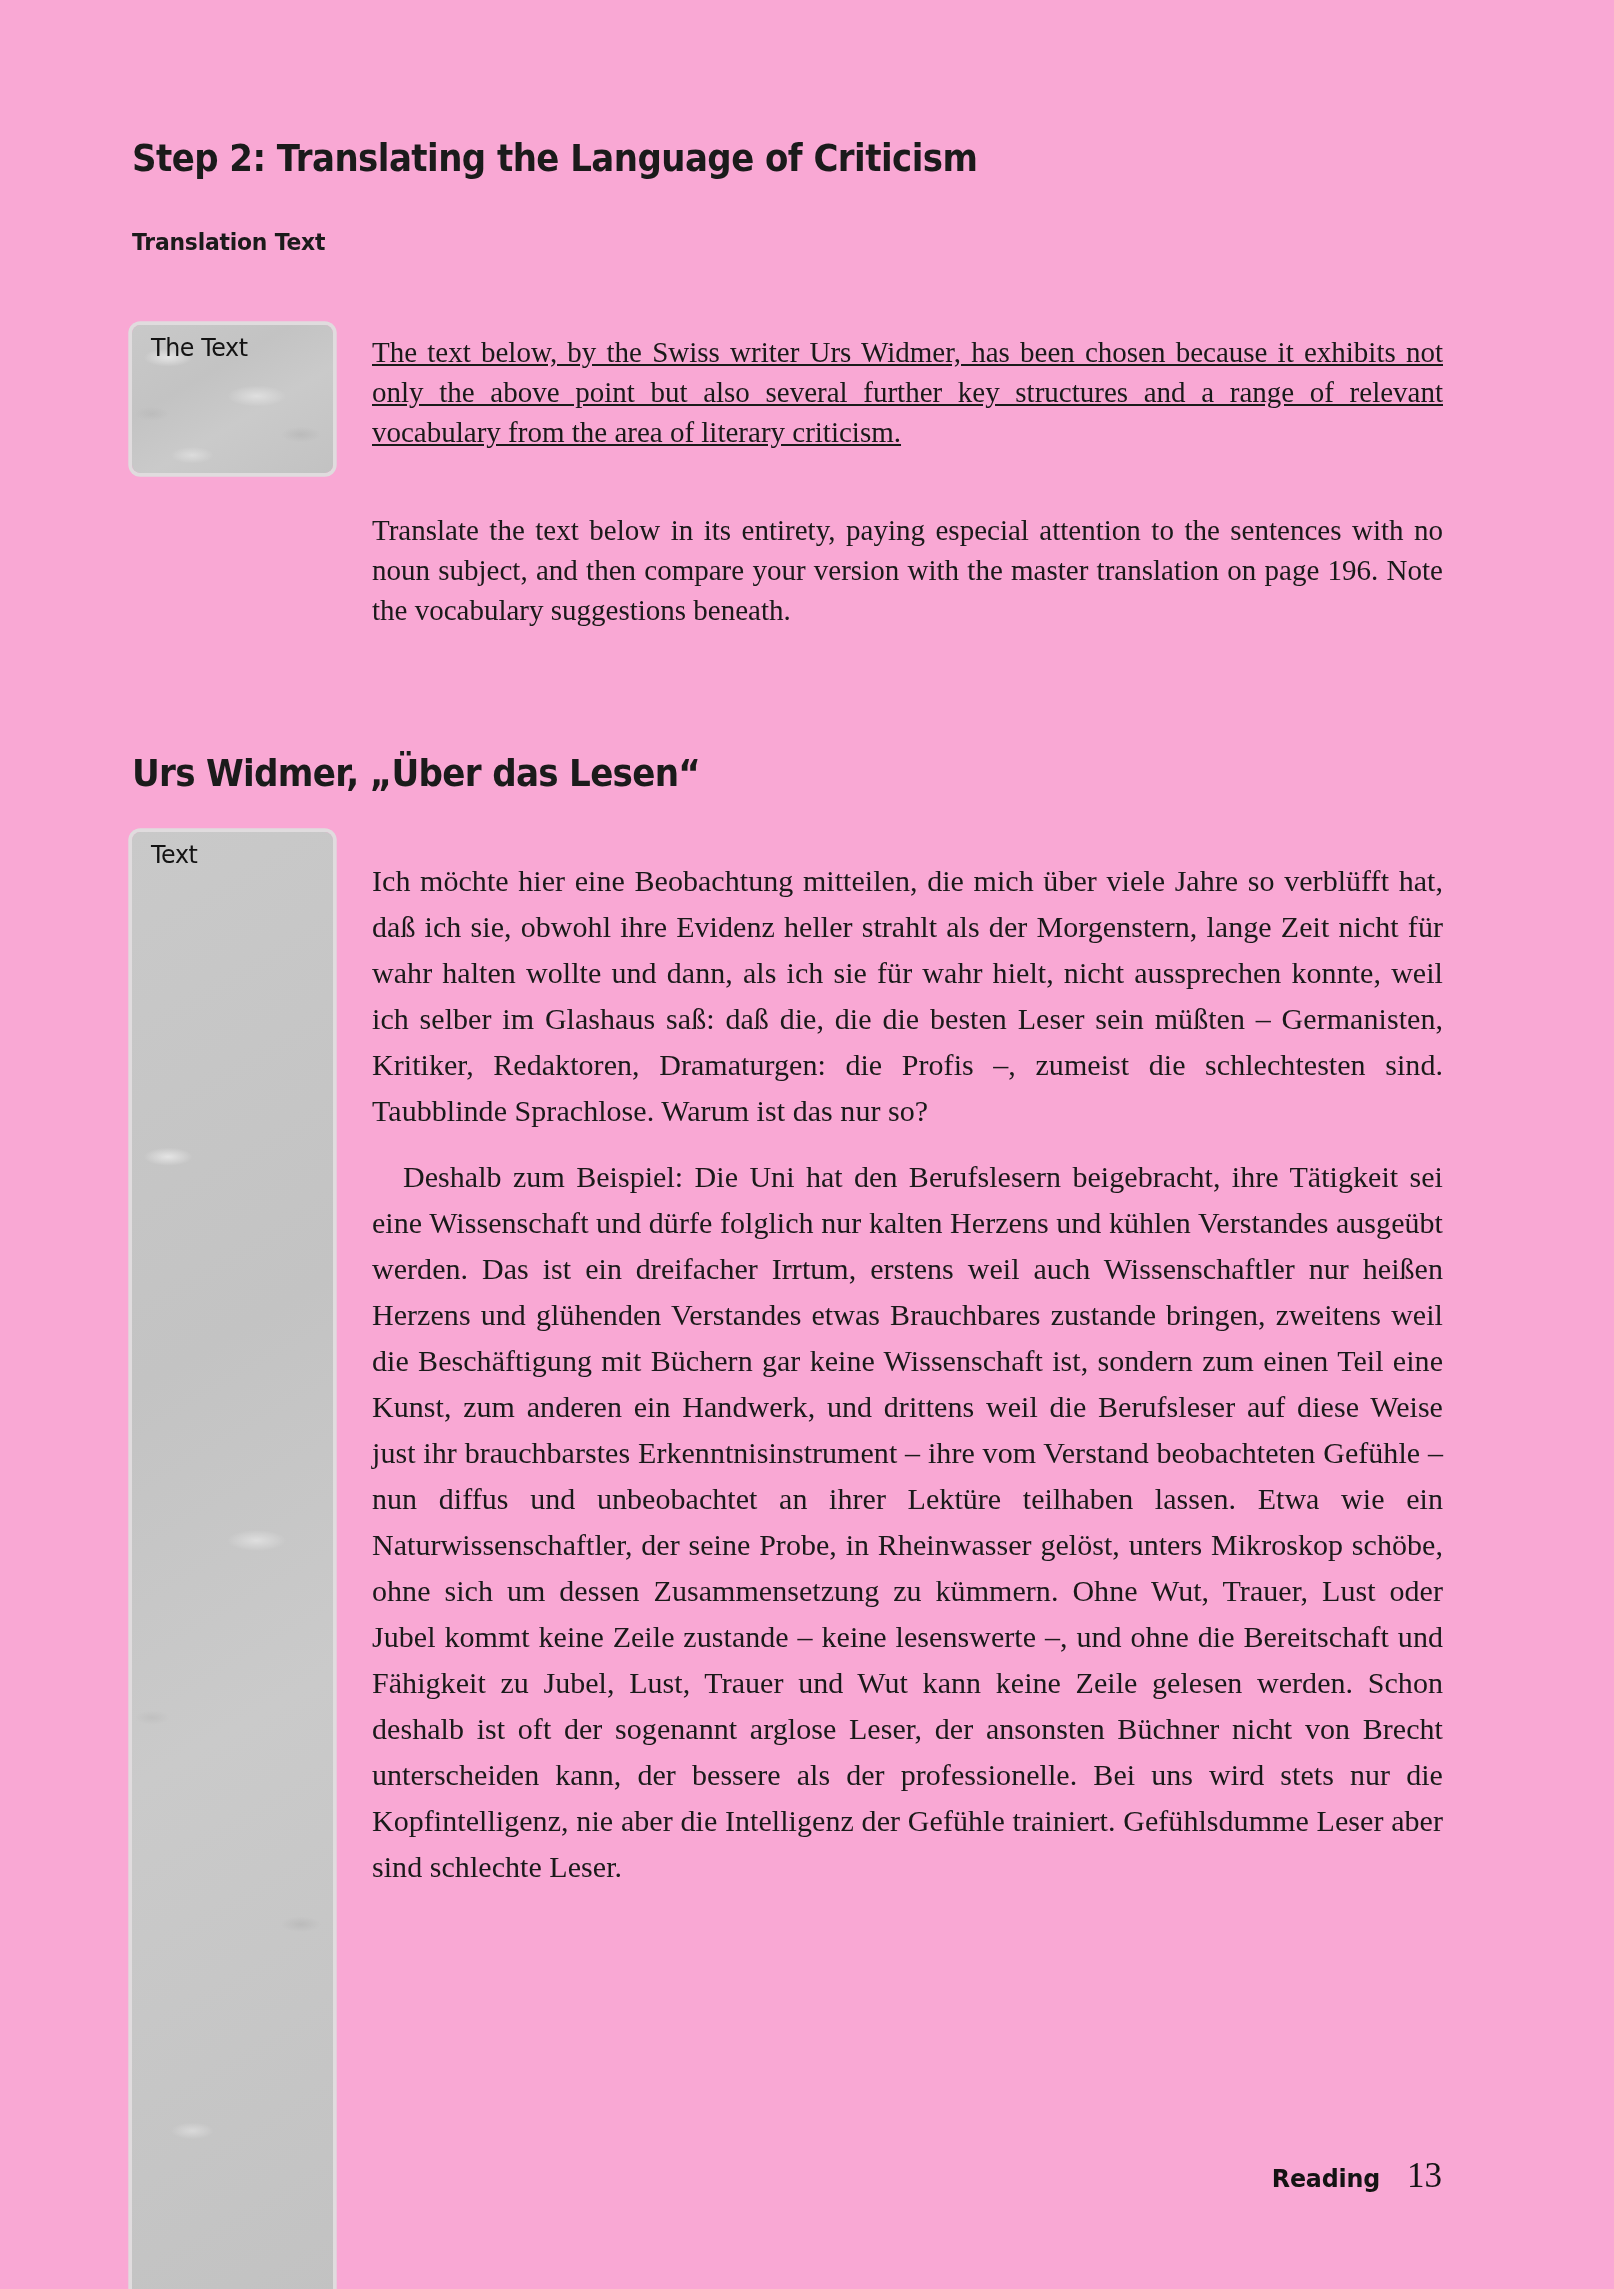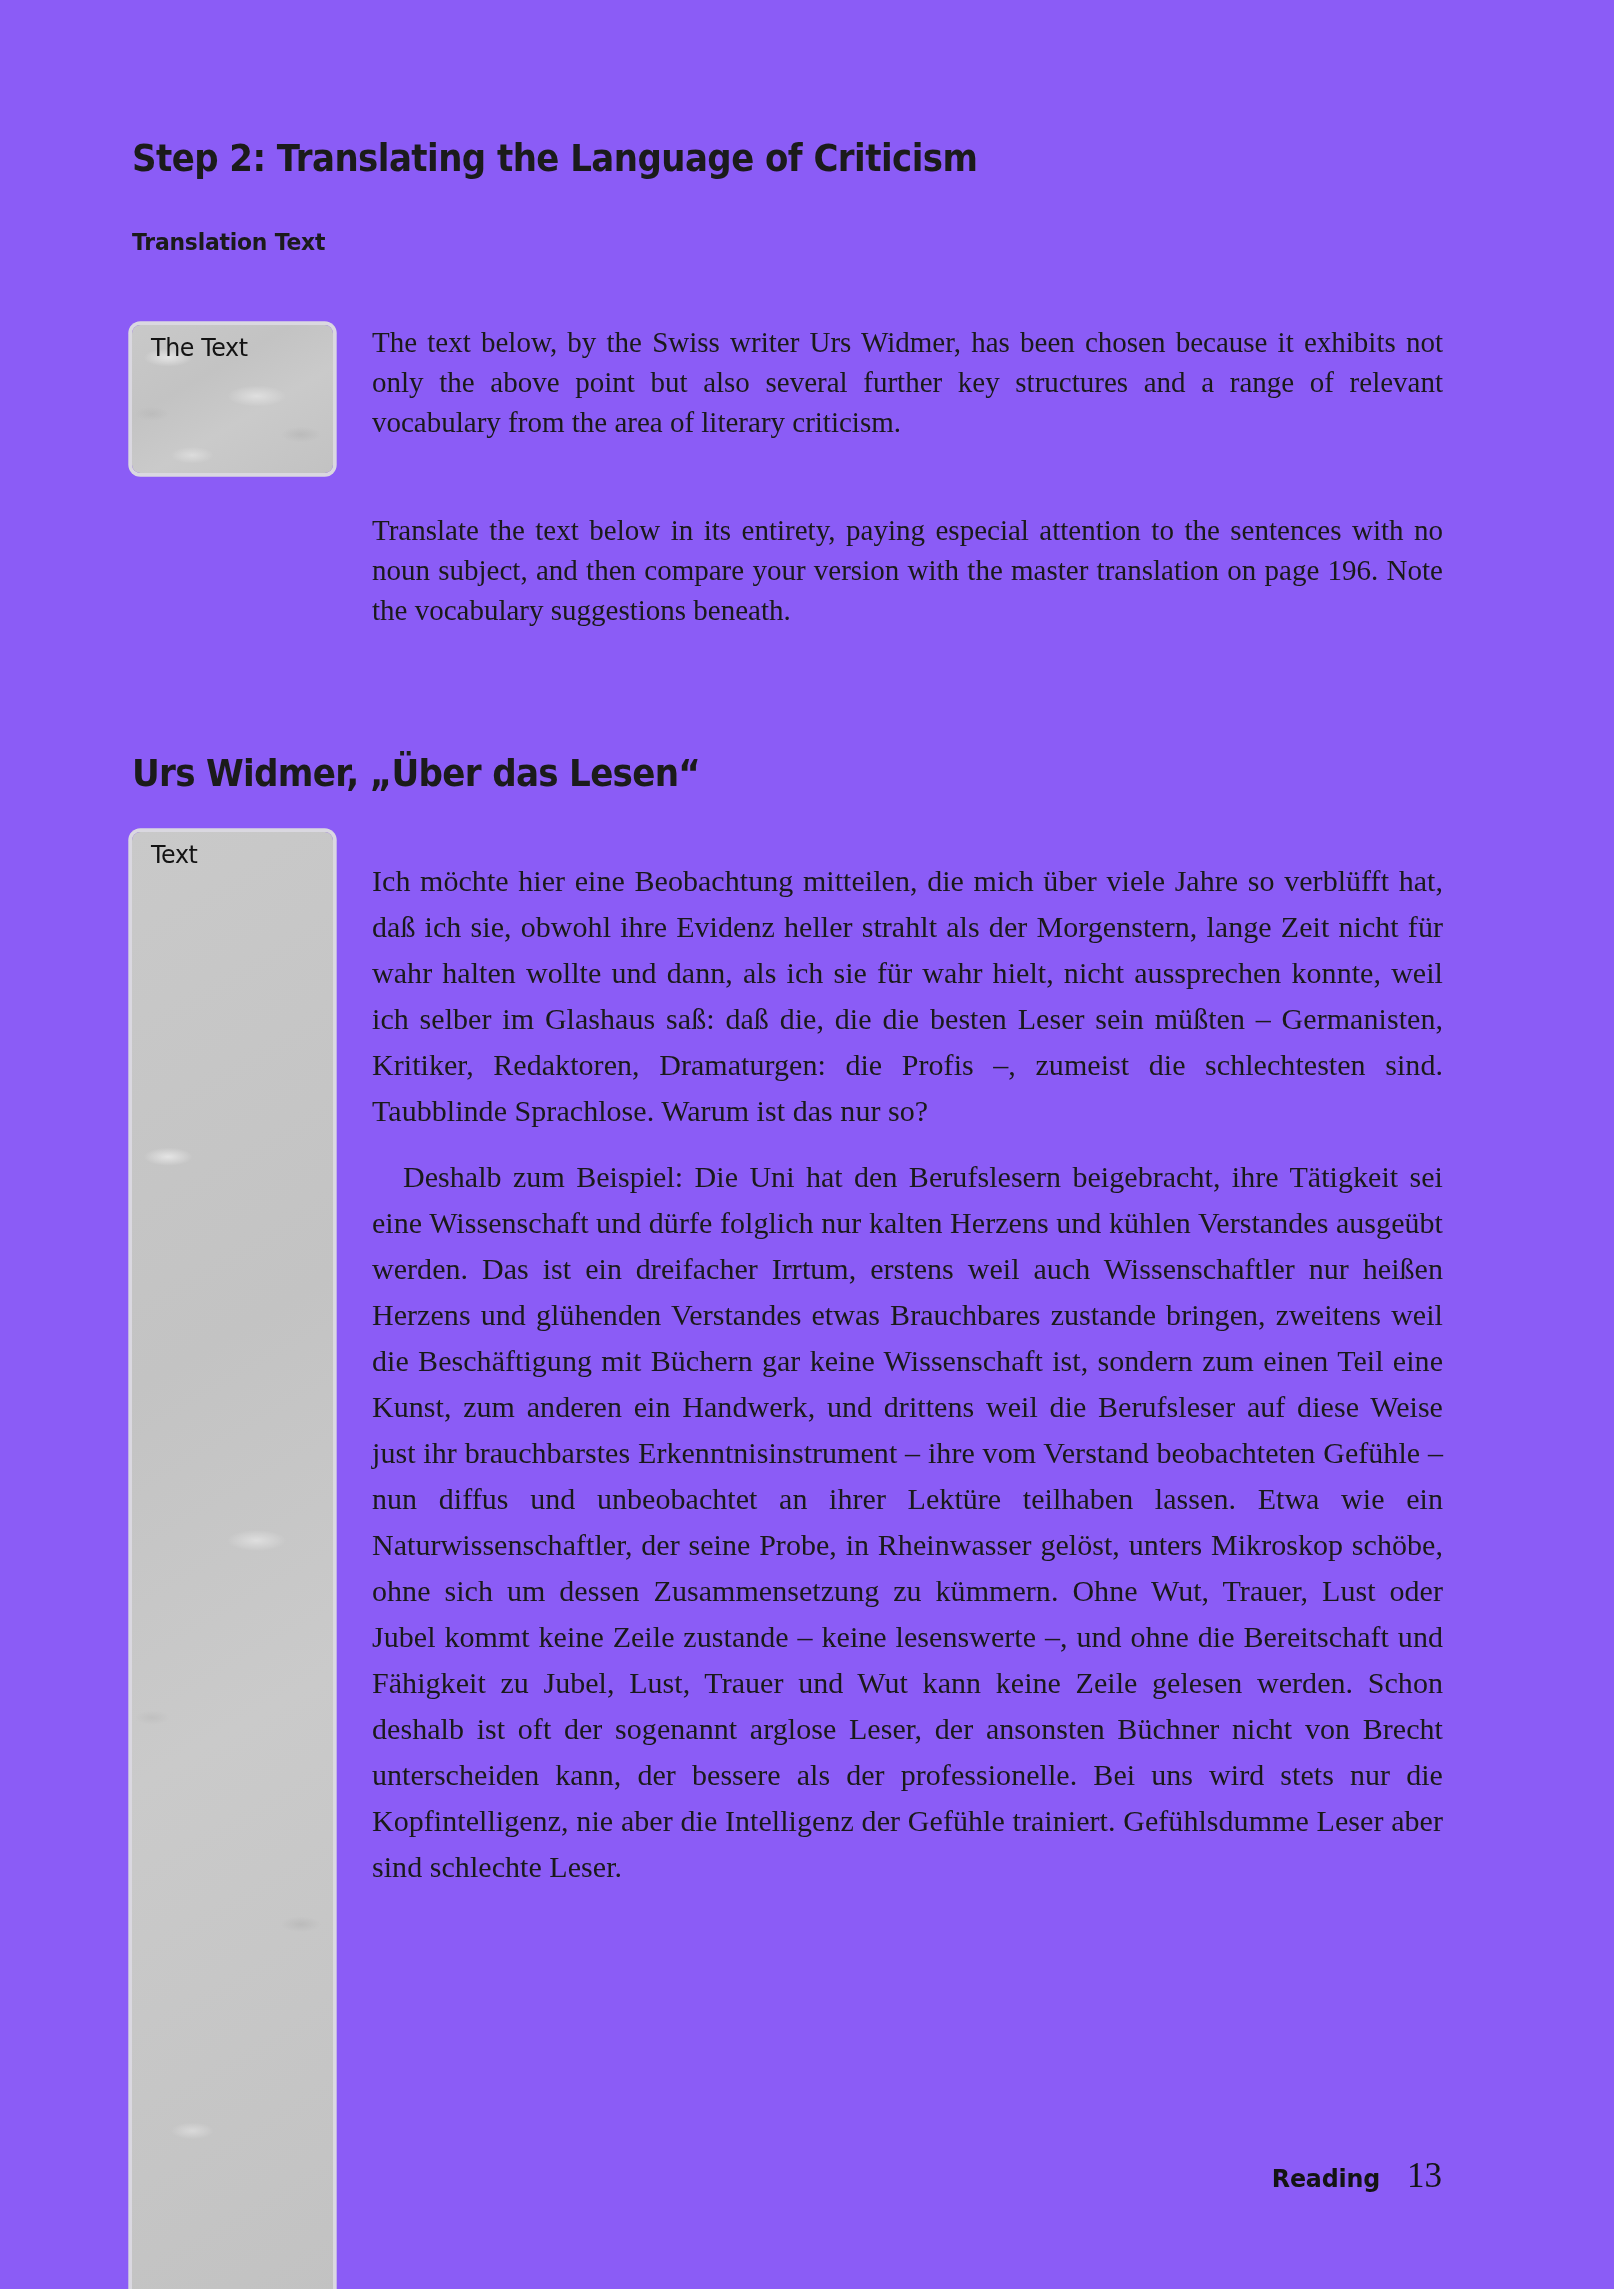--- a/index.html
+++ b/index.html
@@ -14,21 +14,21 @@
     font-family: "Liberation Serif", serif;
     color: #1a1a1a;
     overflow: hidden;
   }
 
   .page {
     position: absolute;
     left: 0; top: 0;
     width: 1614px;
     height: 2290px;
-    background: #8b5cf6;
+    background: #f9a8d4;
   }
 
   
   .h-step {
     position: absolute;
     left: 132px;
     top: 112px;
     width: 1311px;
     font-family: "DejaVu Sans", sans-serif;
     font-weight: bold;
@@ -106,21 +106,21 @@
     text-justify: inter-word;
     color: #1a1a1a;
   }
   .para.en {
     left: 372px;
     width: 1071px;
     font-size: 29px;
     line-height: 40px;
     letter-spacing: 0px;
   }
-  #p-the-text  { top: 293px; }
+  #p-the-text  { top: 303px; text-decoration: underline; }
   #p-your-task { top: 481px; }
 
   .para.de {
     left: 372px;
     width: 1071px;
     font-size: 30px;
     line-height: 46px;
     letter-spacing: 0.05px;
   }
   #p-de-1 { top: 828px; }

